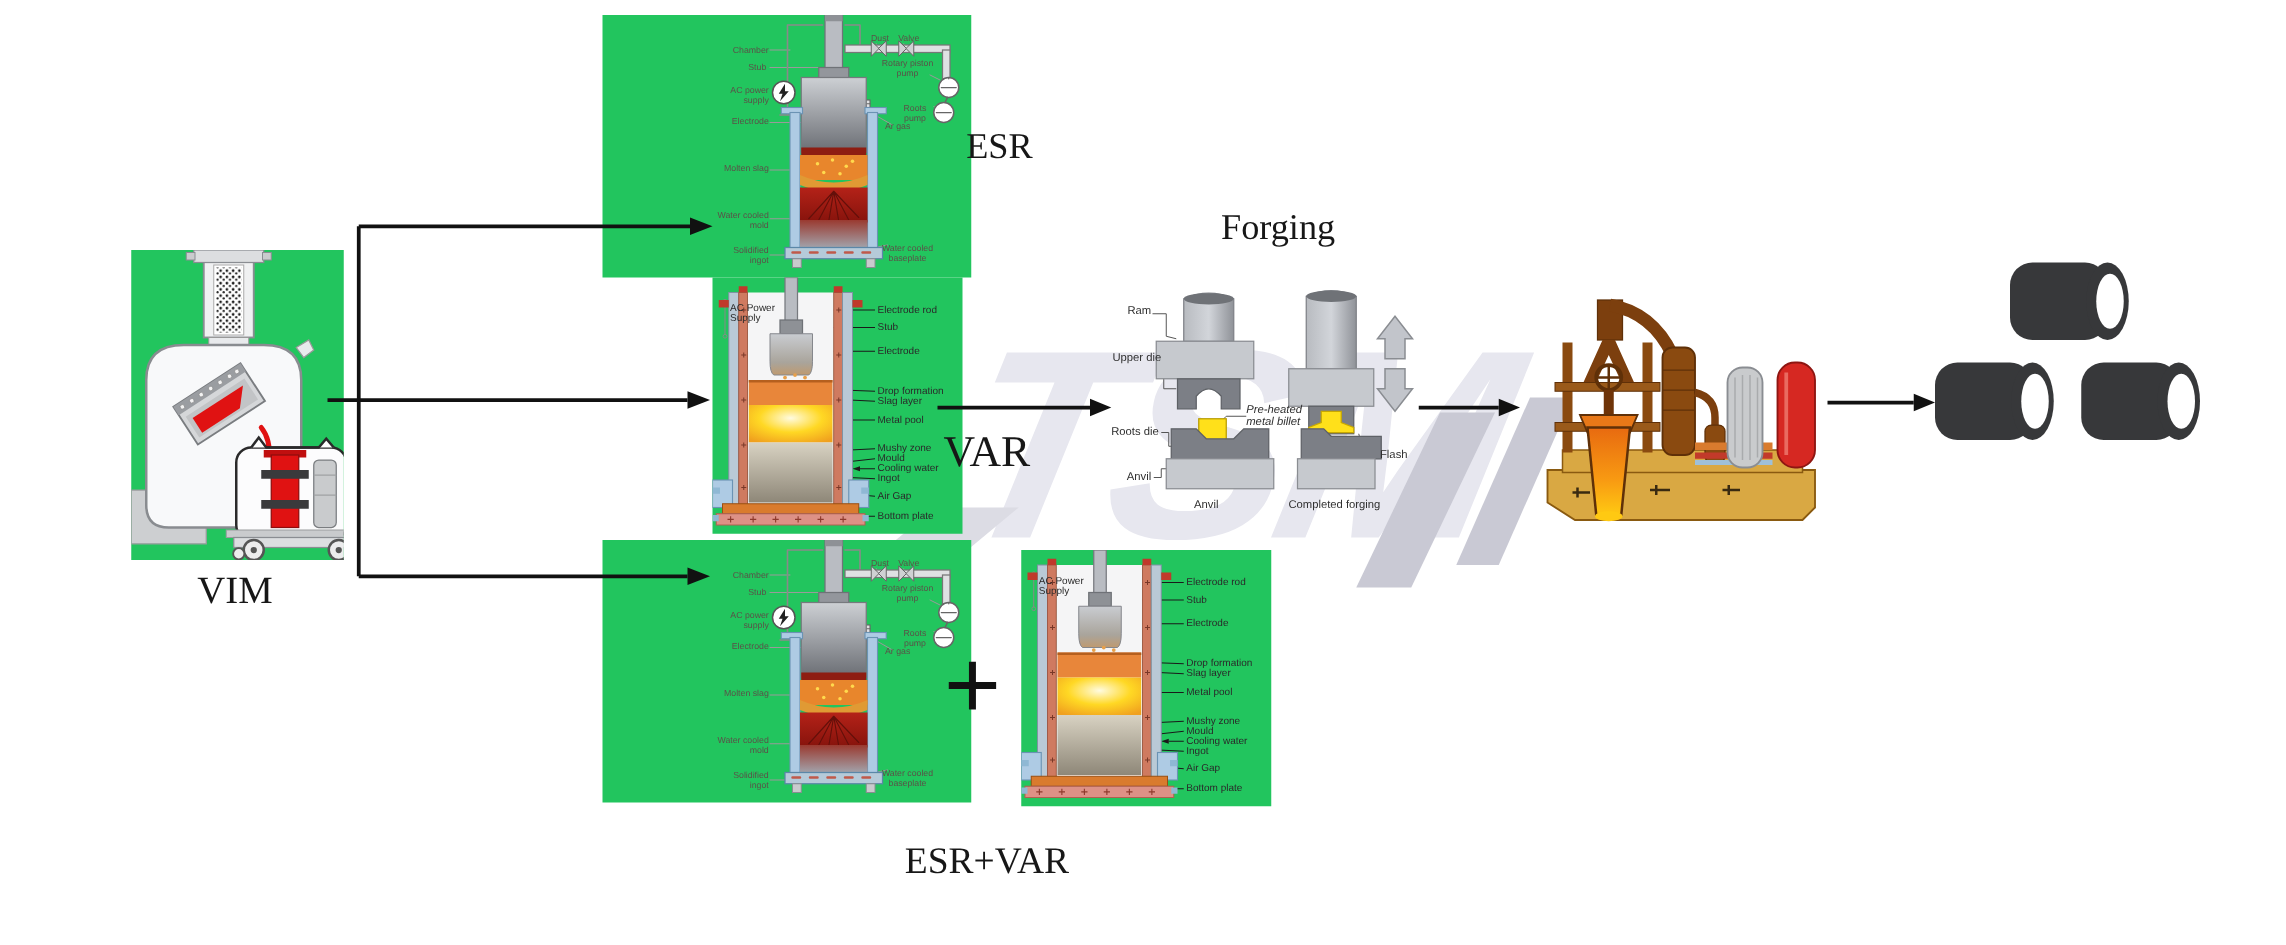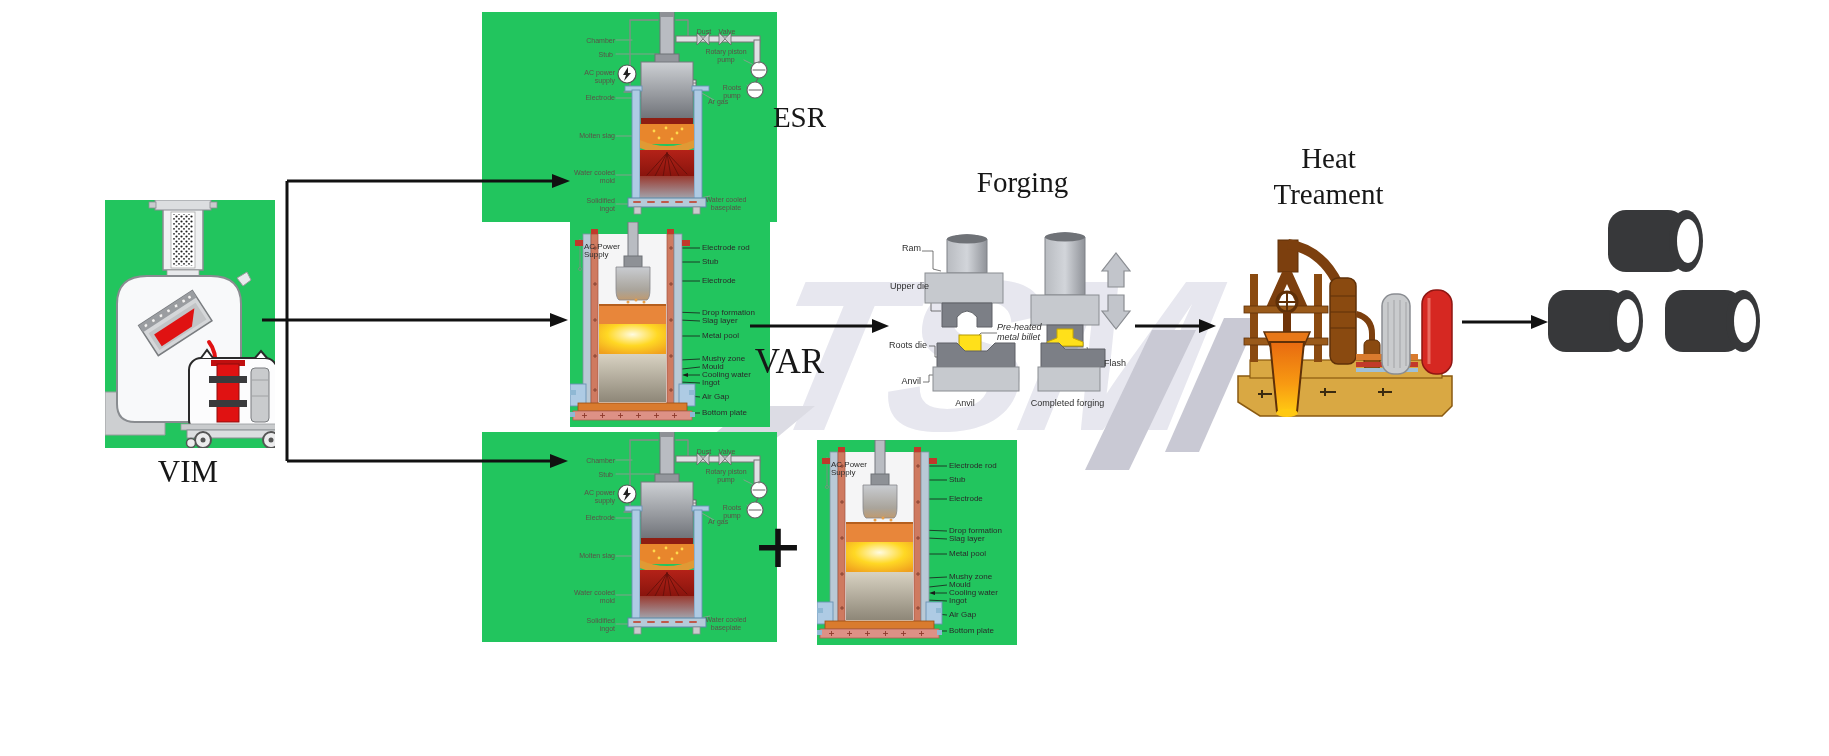--- a/index.html
+++ b/index.html
@@ -319,20 +319,21 @@
     <div class="lblv" style="left:132px;top:87px;width:58px;">Drop formation</div>
     <div class="lblv" style="left:132px;top:95px;width:58px;">Slag layer</div>
     <div class="lblv" style="left:132px;top:110px;width:58px;">Metal pool</div>
     <div class="lblv" style="left:132px;top:133px;width:58px;">Mushy zone</div>
     <div class="lblv" style="left:132px;top:141px;width:58px;">Mould</div>
     <div class="lblv" style="left:132px;top:149px;width:58px;">Cooling water</div>
     <div class="lblv" style="left:132px;top:157px;width:58px;">Ingot</div>
     <div class="lblv" style="left:132px;top:171px;width:58px;">Air Gap</div>
     <div class="lblv" style="left:132px;top:187px;width:58px;">Bottom plate</div>
   </div>
+  <div class="big" style="left:697px;top:672px;width:185px;font-size:30px;z-index:6;">ESR+VAR</div>
 
   <div class="panel clear" style="left:875px;top:225px;width:340px;height:200px;z-index:2;">
     <svg width="340" height="200" viewBox="0 0 340 200">
       <g stroke="#555" stroke-width="0.8" fill="none">
         <polyline points="47,26 58,26 58,44 66,46"></polyline>
         <polyline points="50,66 56,66 56,86 66,86"></polyline>
         <polyline points="122,108 106,108 100,114"></polyline>
         <polyline points="54,121 60,121 60,132 63,132"></polyline>
         <polyline points="228,139 216,139 212,122"></polyline>
         <polyline points="48,157 54,157 54,150 59,150"></polyline>
@@ -389,24 +390,20 @@
       <rect x="126" y="140" width="62" height="6" fill="#d97b2e"></rect>
       <rect x="126" y="148" width="62" height="5" fill="#c23a2a"></rect>
       <rect x="126" y="154" width="62" height="4" fill="#9fc0d8"></rect>
       <rect x="152" y="80" width="28" height="80" rx="12" fill="#c9cbcd" stroke="#8a8d92" stroke-width="1.5"></rect>
       <path d="M158,88 V152 M164,86 V154 M170,86 V154 M176,88 V152" stroke="#a9abad" stroke-width="1.2"></path>
       <rect x="192" y="76" width="30" height="84" rx="14" fill="#d62822" stroke="#8e1612" stroke-width="1.5"></rect>
       <path d="M199,84 V150" stroke="#e96a60" stroke-width="3"></path>
       <path d="M28,180 h14 M32,176 v8 M90,178 h16 M95,174 v8 M148,178 h14 M153,174 v8" stroke="#3a2a10" stroke-width="2"></path>
     </svg>
   </div>
-  <div class="big" style="left:1256px;top:140px;width:145px;font-size:29px;line-height:36px;z-index:6;">
-    <div>Heat</div>
-    <div>Treament</div>
-  </div>
 
   <div class="panel clear" style="left:1542px;top:198px;width:240px;height:165px;z-index:2;">
     <svg width="240" height="165" viewBox="0 0 240 165">
       <use href="#billet" transform="translate(66,12)"></use>
       <use href="#billet" transform="translate(6,92)"></use>
       <use href="#billet" transform="translate(123,92)"></use>
     </svg>
   </div>
 
 </div>

